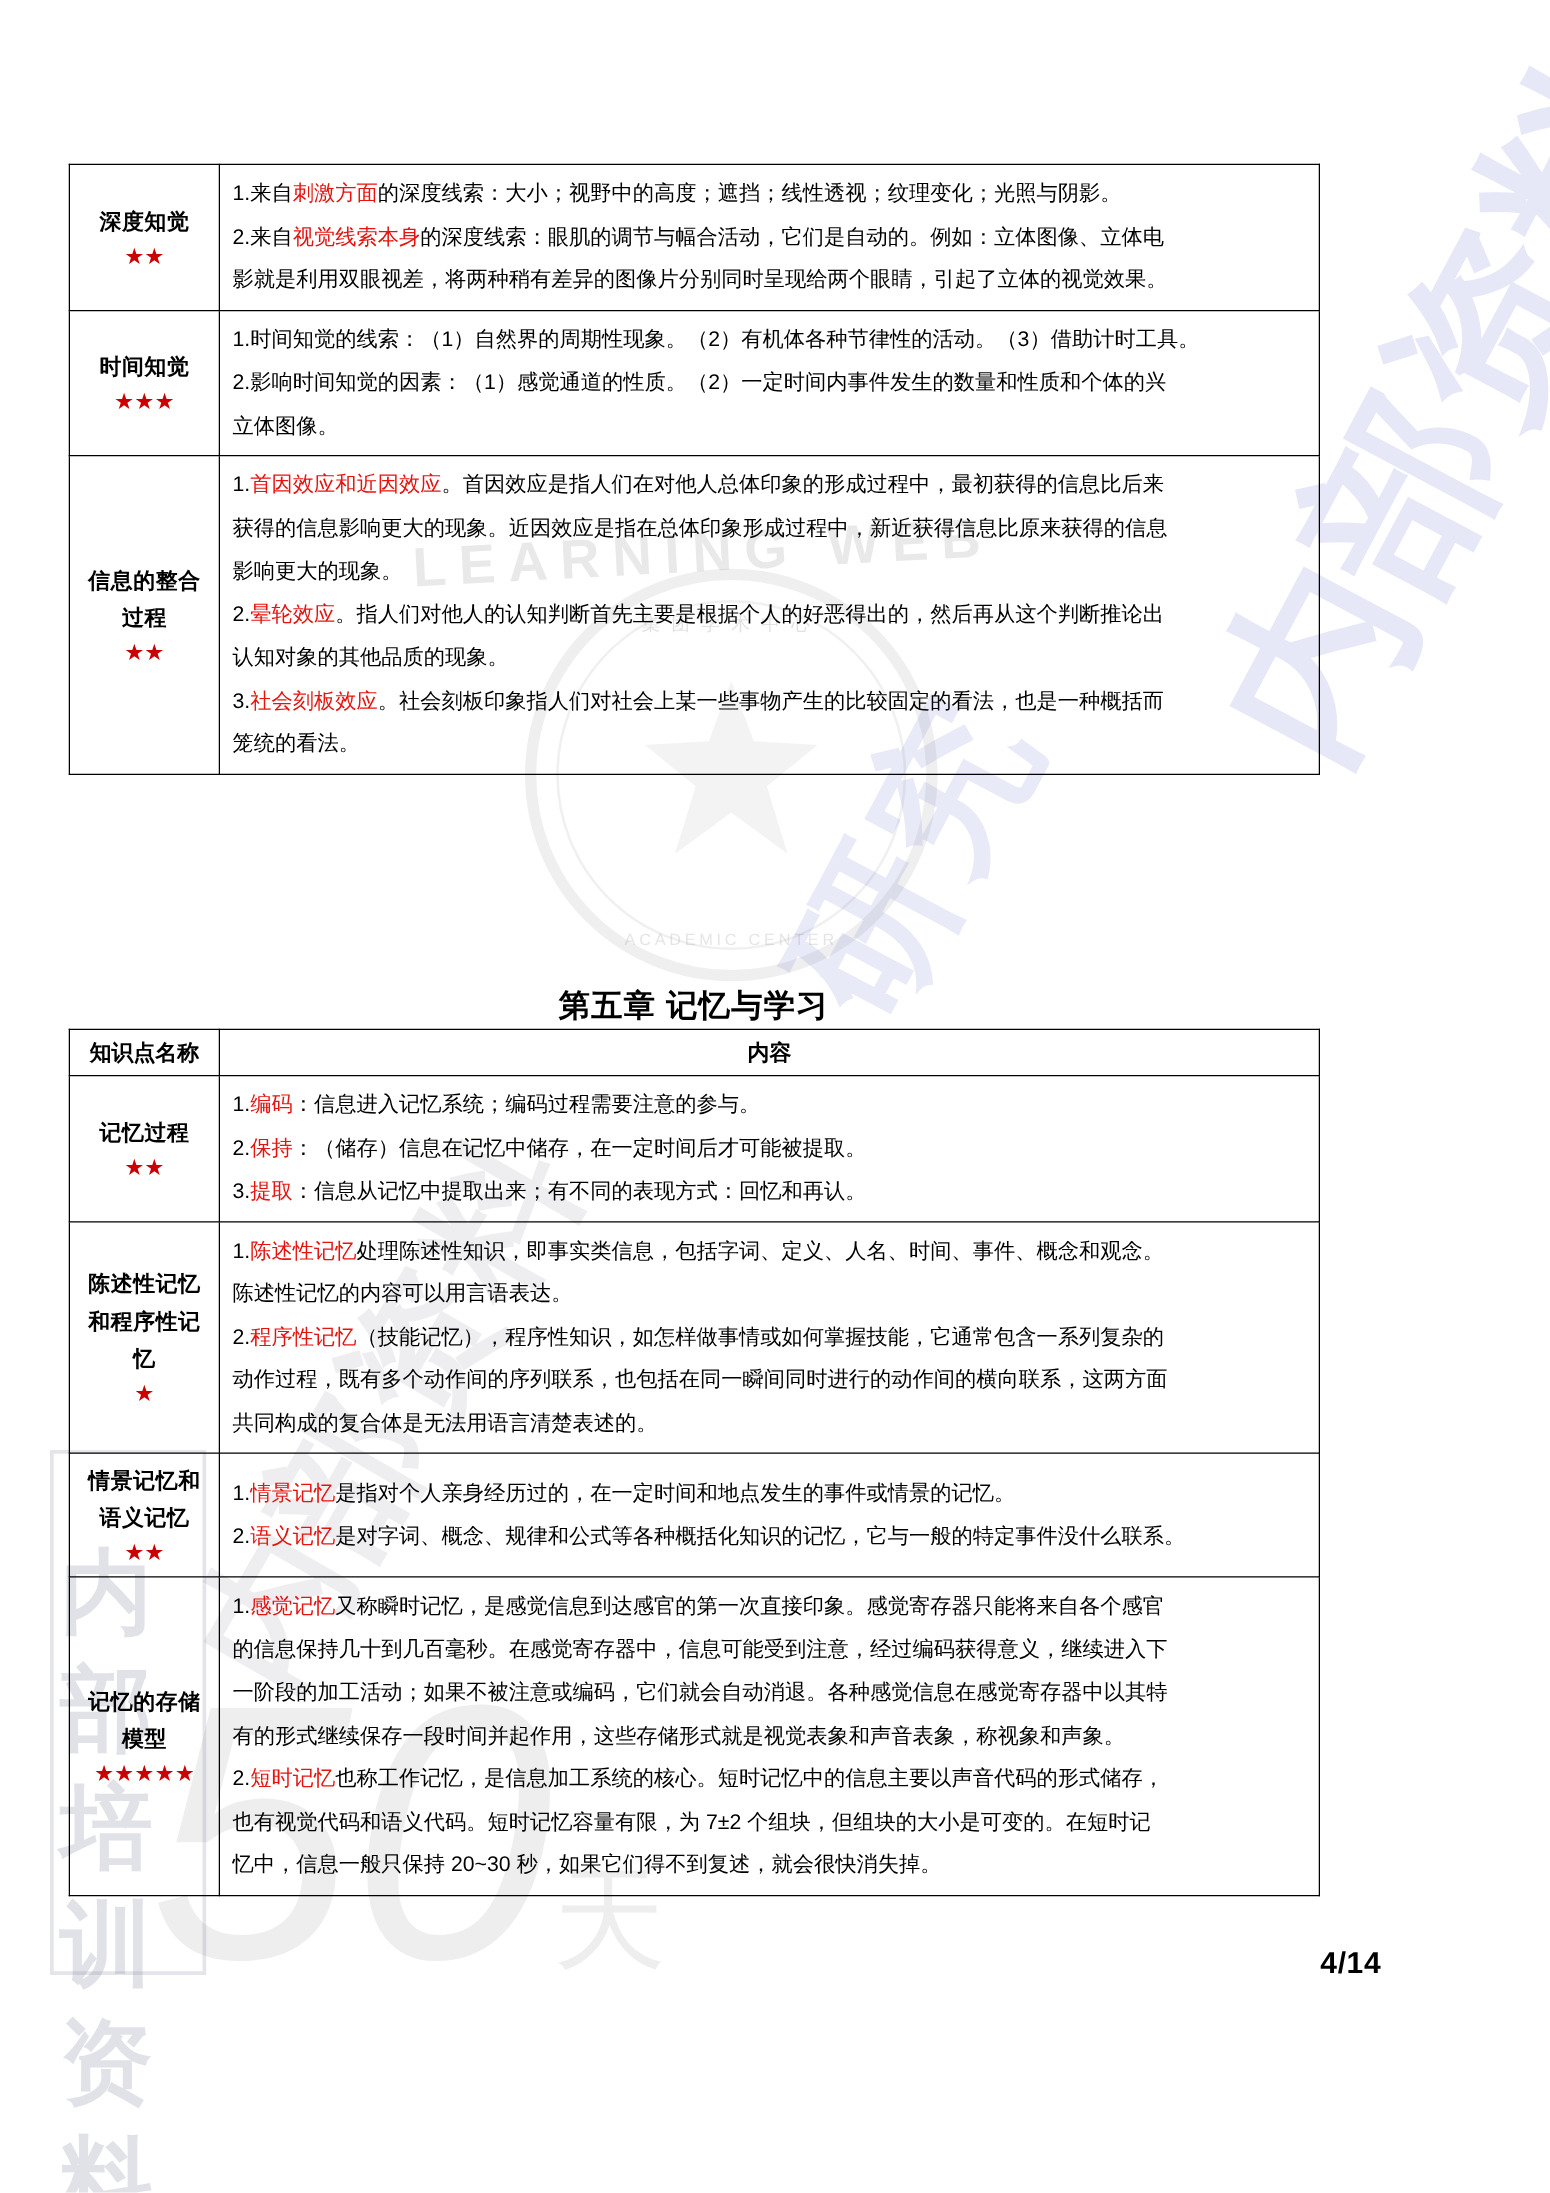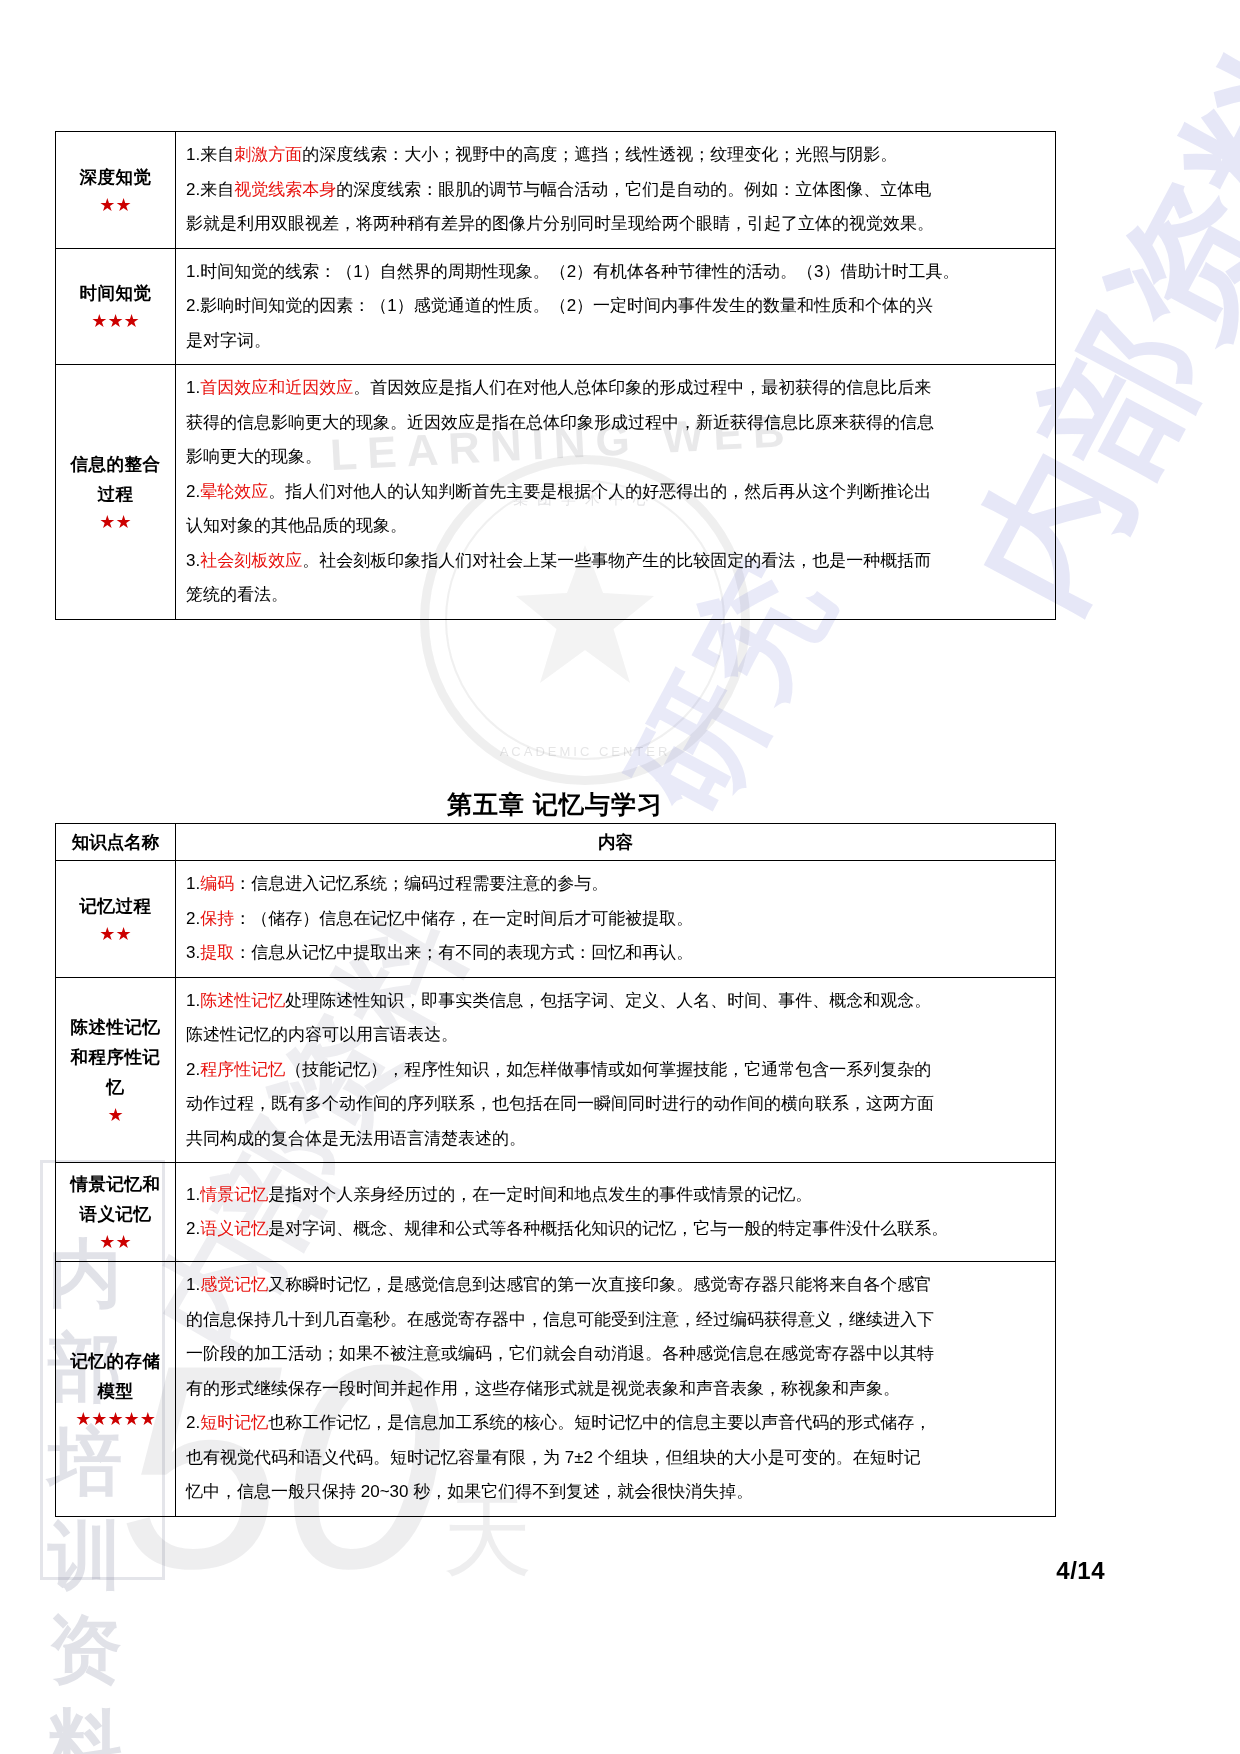--- a/index.html
+++ b/index.html
@@ -262,21 +262,21 @@
           </td>
         </tr>
         <tr>
           <td class="name-cell">
             <span class="ln">时间知觉</span>
             <span class="stars">★★★</span>
           </td>
           <td class="body-cell">
             <span class="ln"><span>1.时间知觉的线索：（1）自然界的周期性现象。（2）有机体各种节律性的活动。（3）借助计时工具。</span></span>
             <span class="ln"><span>2.影响时间知觉的因素：（1）感觉通道的性质。（2）一定时间内事件发生的数量和性质和个体的兴</span></span>
-            <span class="ln"><span>是对字词。</span></span>
+            <span class="ln"><span>立体图像。</span></span>
           </td>
         </tr>
         <tr>
           <td class="name-cell">
             <span class="ln">信息的整合</span>
             <span class="ln">过程</span>
             <span class="stars">★★</span>
           </td>
           <td class="body-cell">
             <span class="ln"><span>1.</span><span class="red">首因效应和近因效应</span><span>。首因效应是指人们在对他人总体印象的形成过程中，最初获得的信息比后来</span></span>

